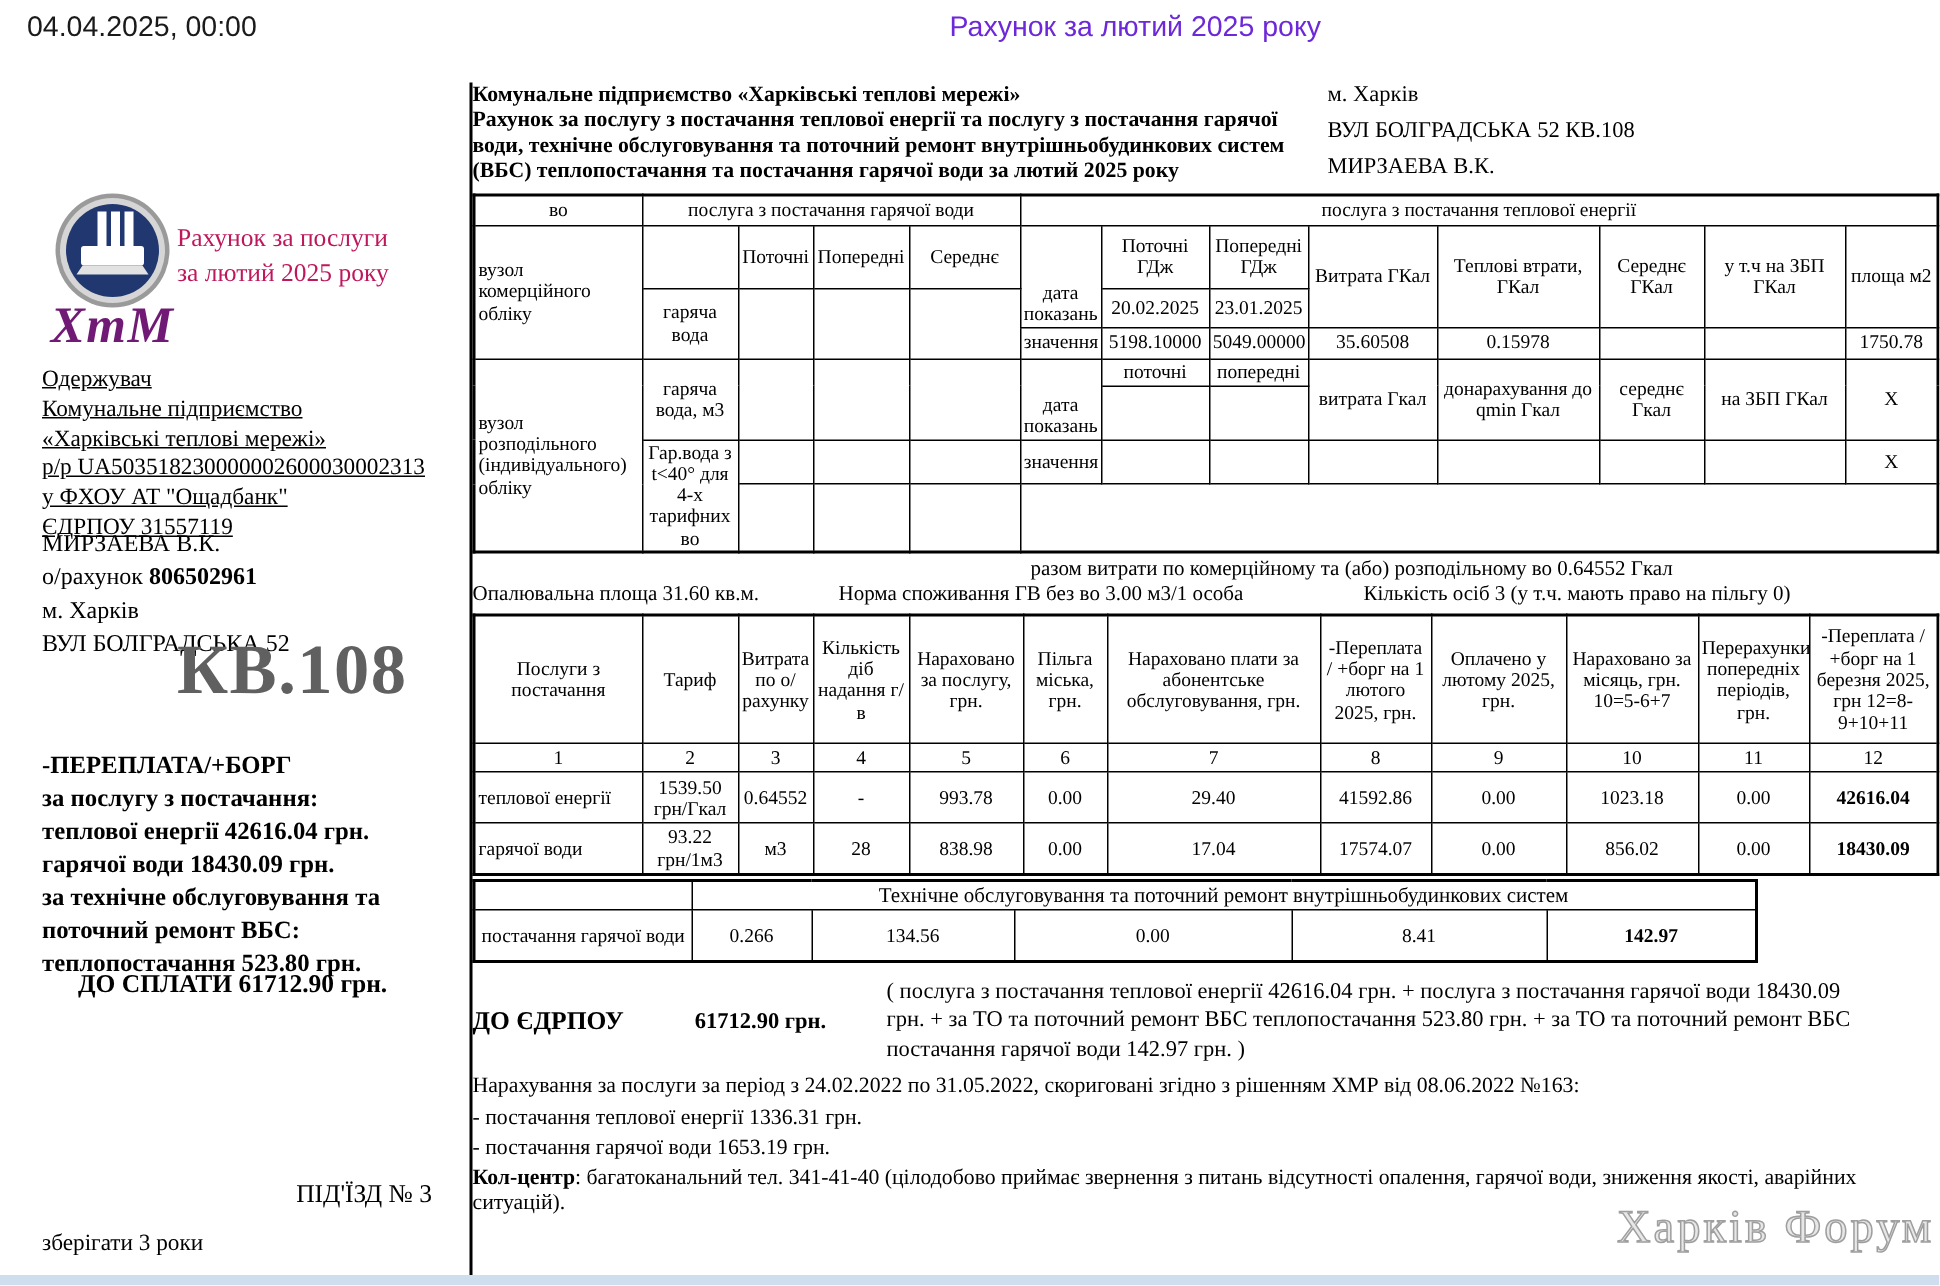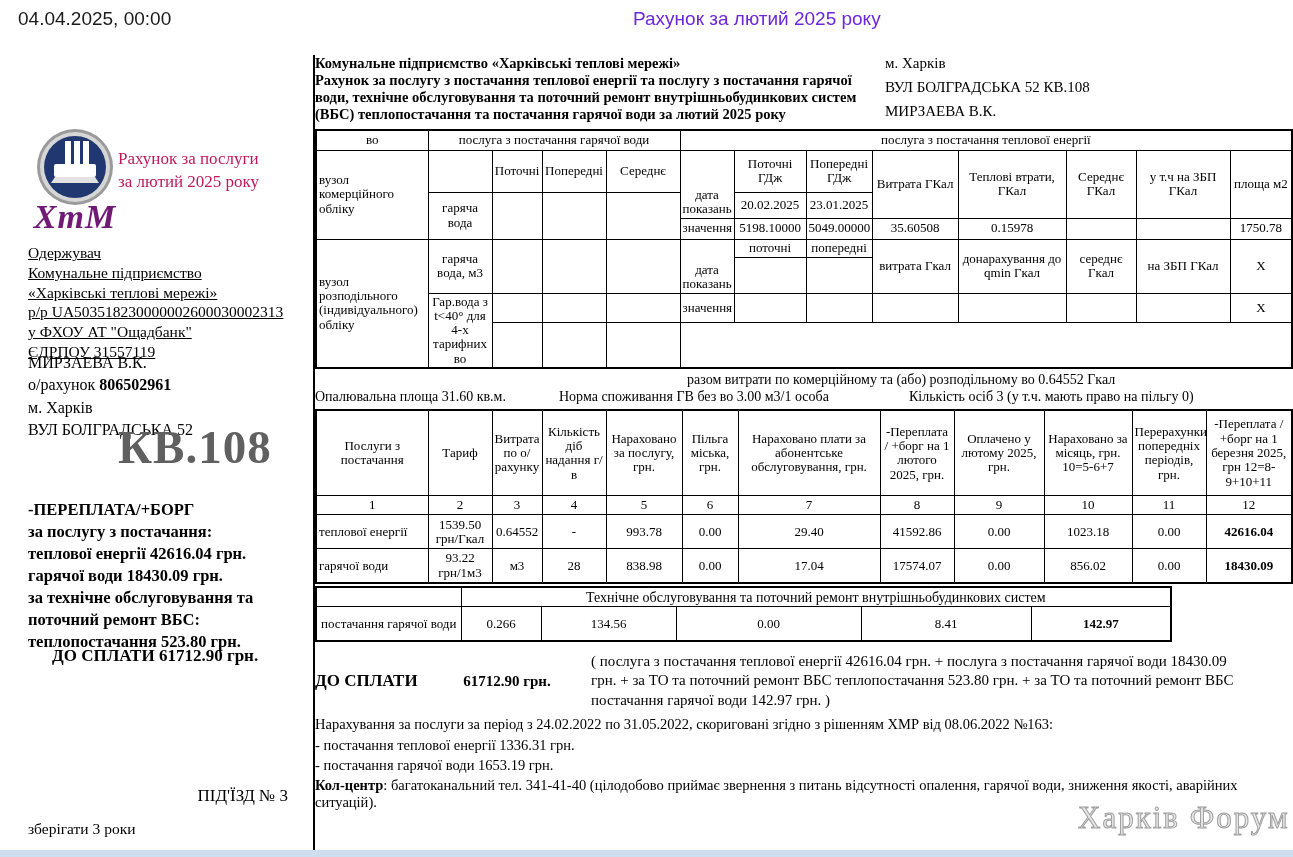--- a/index.html
+++ b/index.html
@@ -347,21 +347,21 @@
       <td>0.266</td>
       <td>134.56</td>
       <td>0.00</td>
       <td>8.41</td>
       <td class="b">142.97</td>
     </tr>
   </tbody>
     </table>
 
   <div class="paytotal">
-    <div class="lbl">ДО СПЛАТИ</div>
+    <div class="lbl">ДО ЄДРПОУ</div>
     <div class="amt">61712.90 грн.</div>
     <div class="brk">( послуга з постачання теплової енергії 42616.04 грн. + послуга з постачання гарячої води 18430.09 грн. + за ТО та поточний ремонт ВБС теплопостачання 523.80 грн. + за ТО та поточний ремонт ВБС постачання гарячої води 142.97 грн. )</div>
   </div>
 
   <div class="notes">
     <div class="nline">Нарахування за послуги за період з 24.02.2022 по 31.05.2022, скориговані згідно з рішенням ХМР від 08.06.2022 №163:</div>
     <div class="nline">- постачання теплової енергії 1336.31 грн.</div>
     <div class="nline">- постачання гарячої води 1653.19 грн.</div>
     <div class="nline"><span class="nb-label">Кол-центр</span><span>: багатоканальний тел. 341-41-40 (цілодобово приймає звернення з питань відсутності опалення, гарячої води, зниження якості, аварійних ситуацій).</span></div>
 

